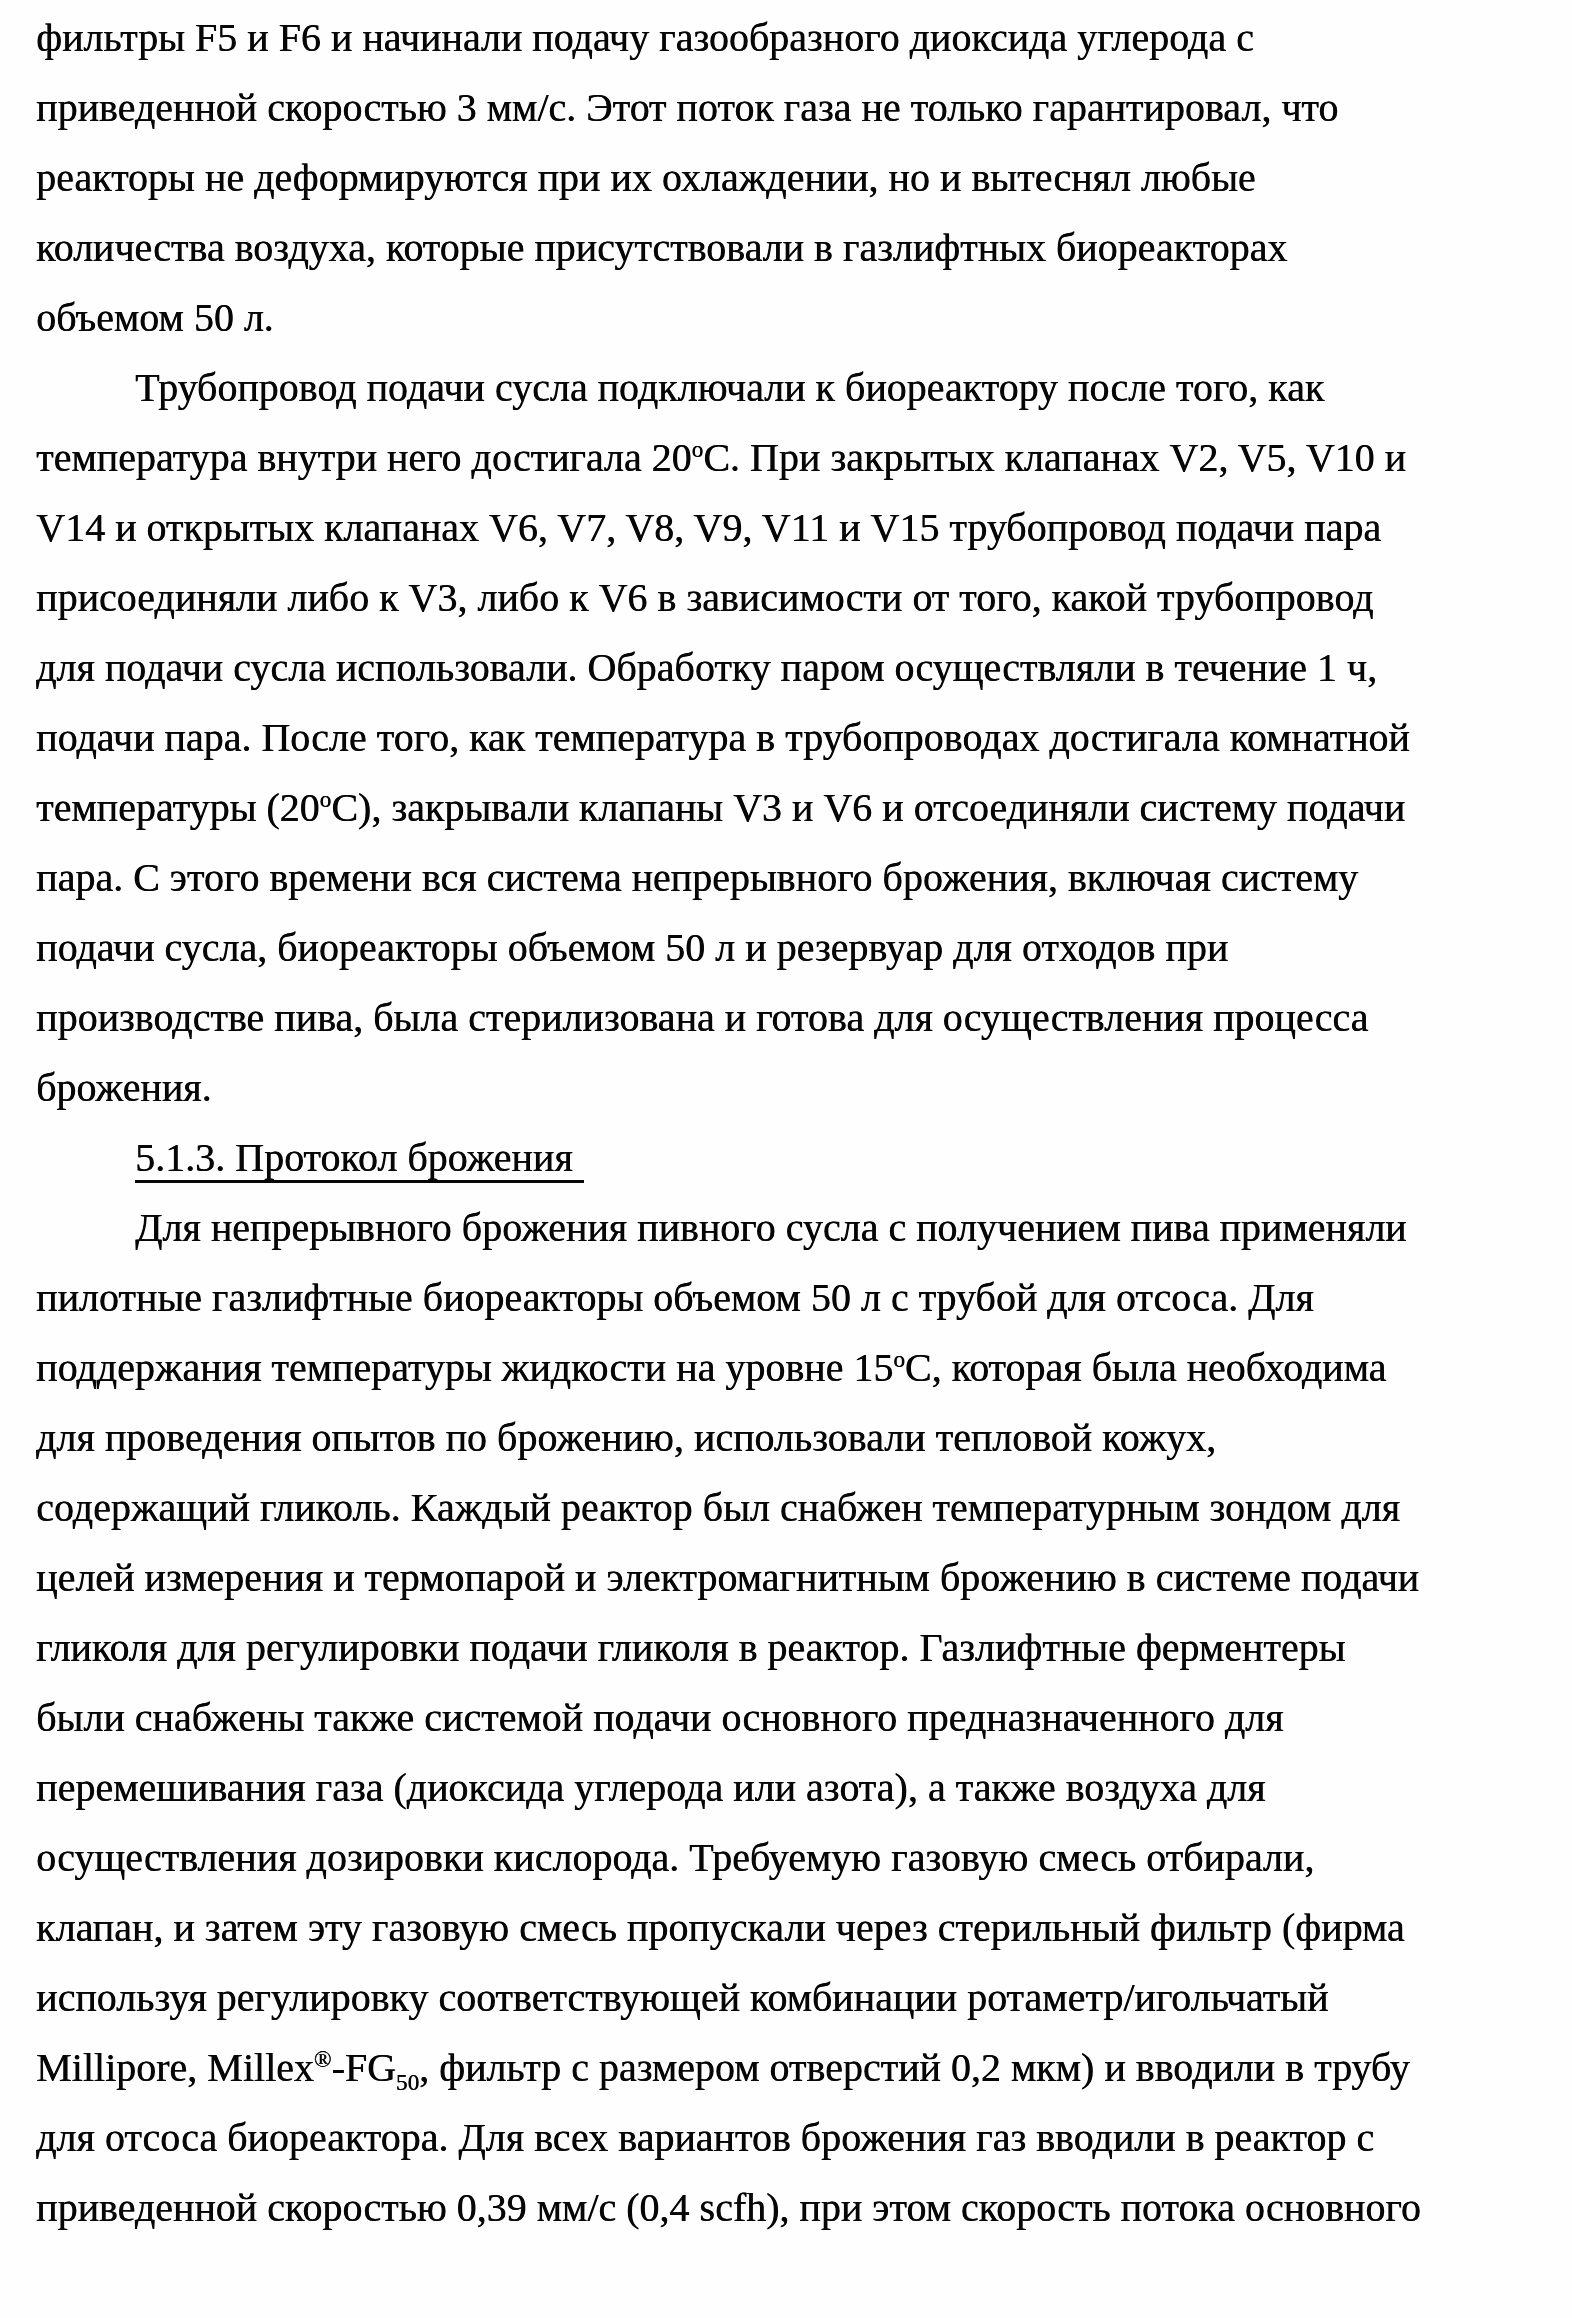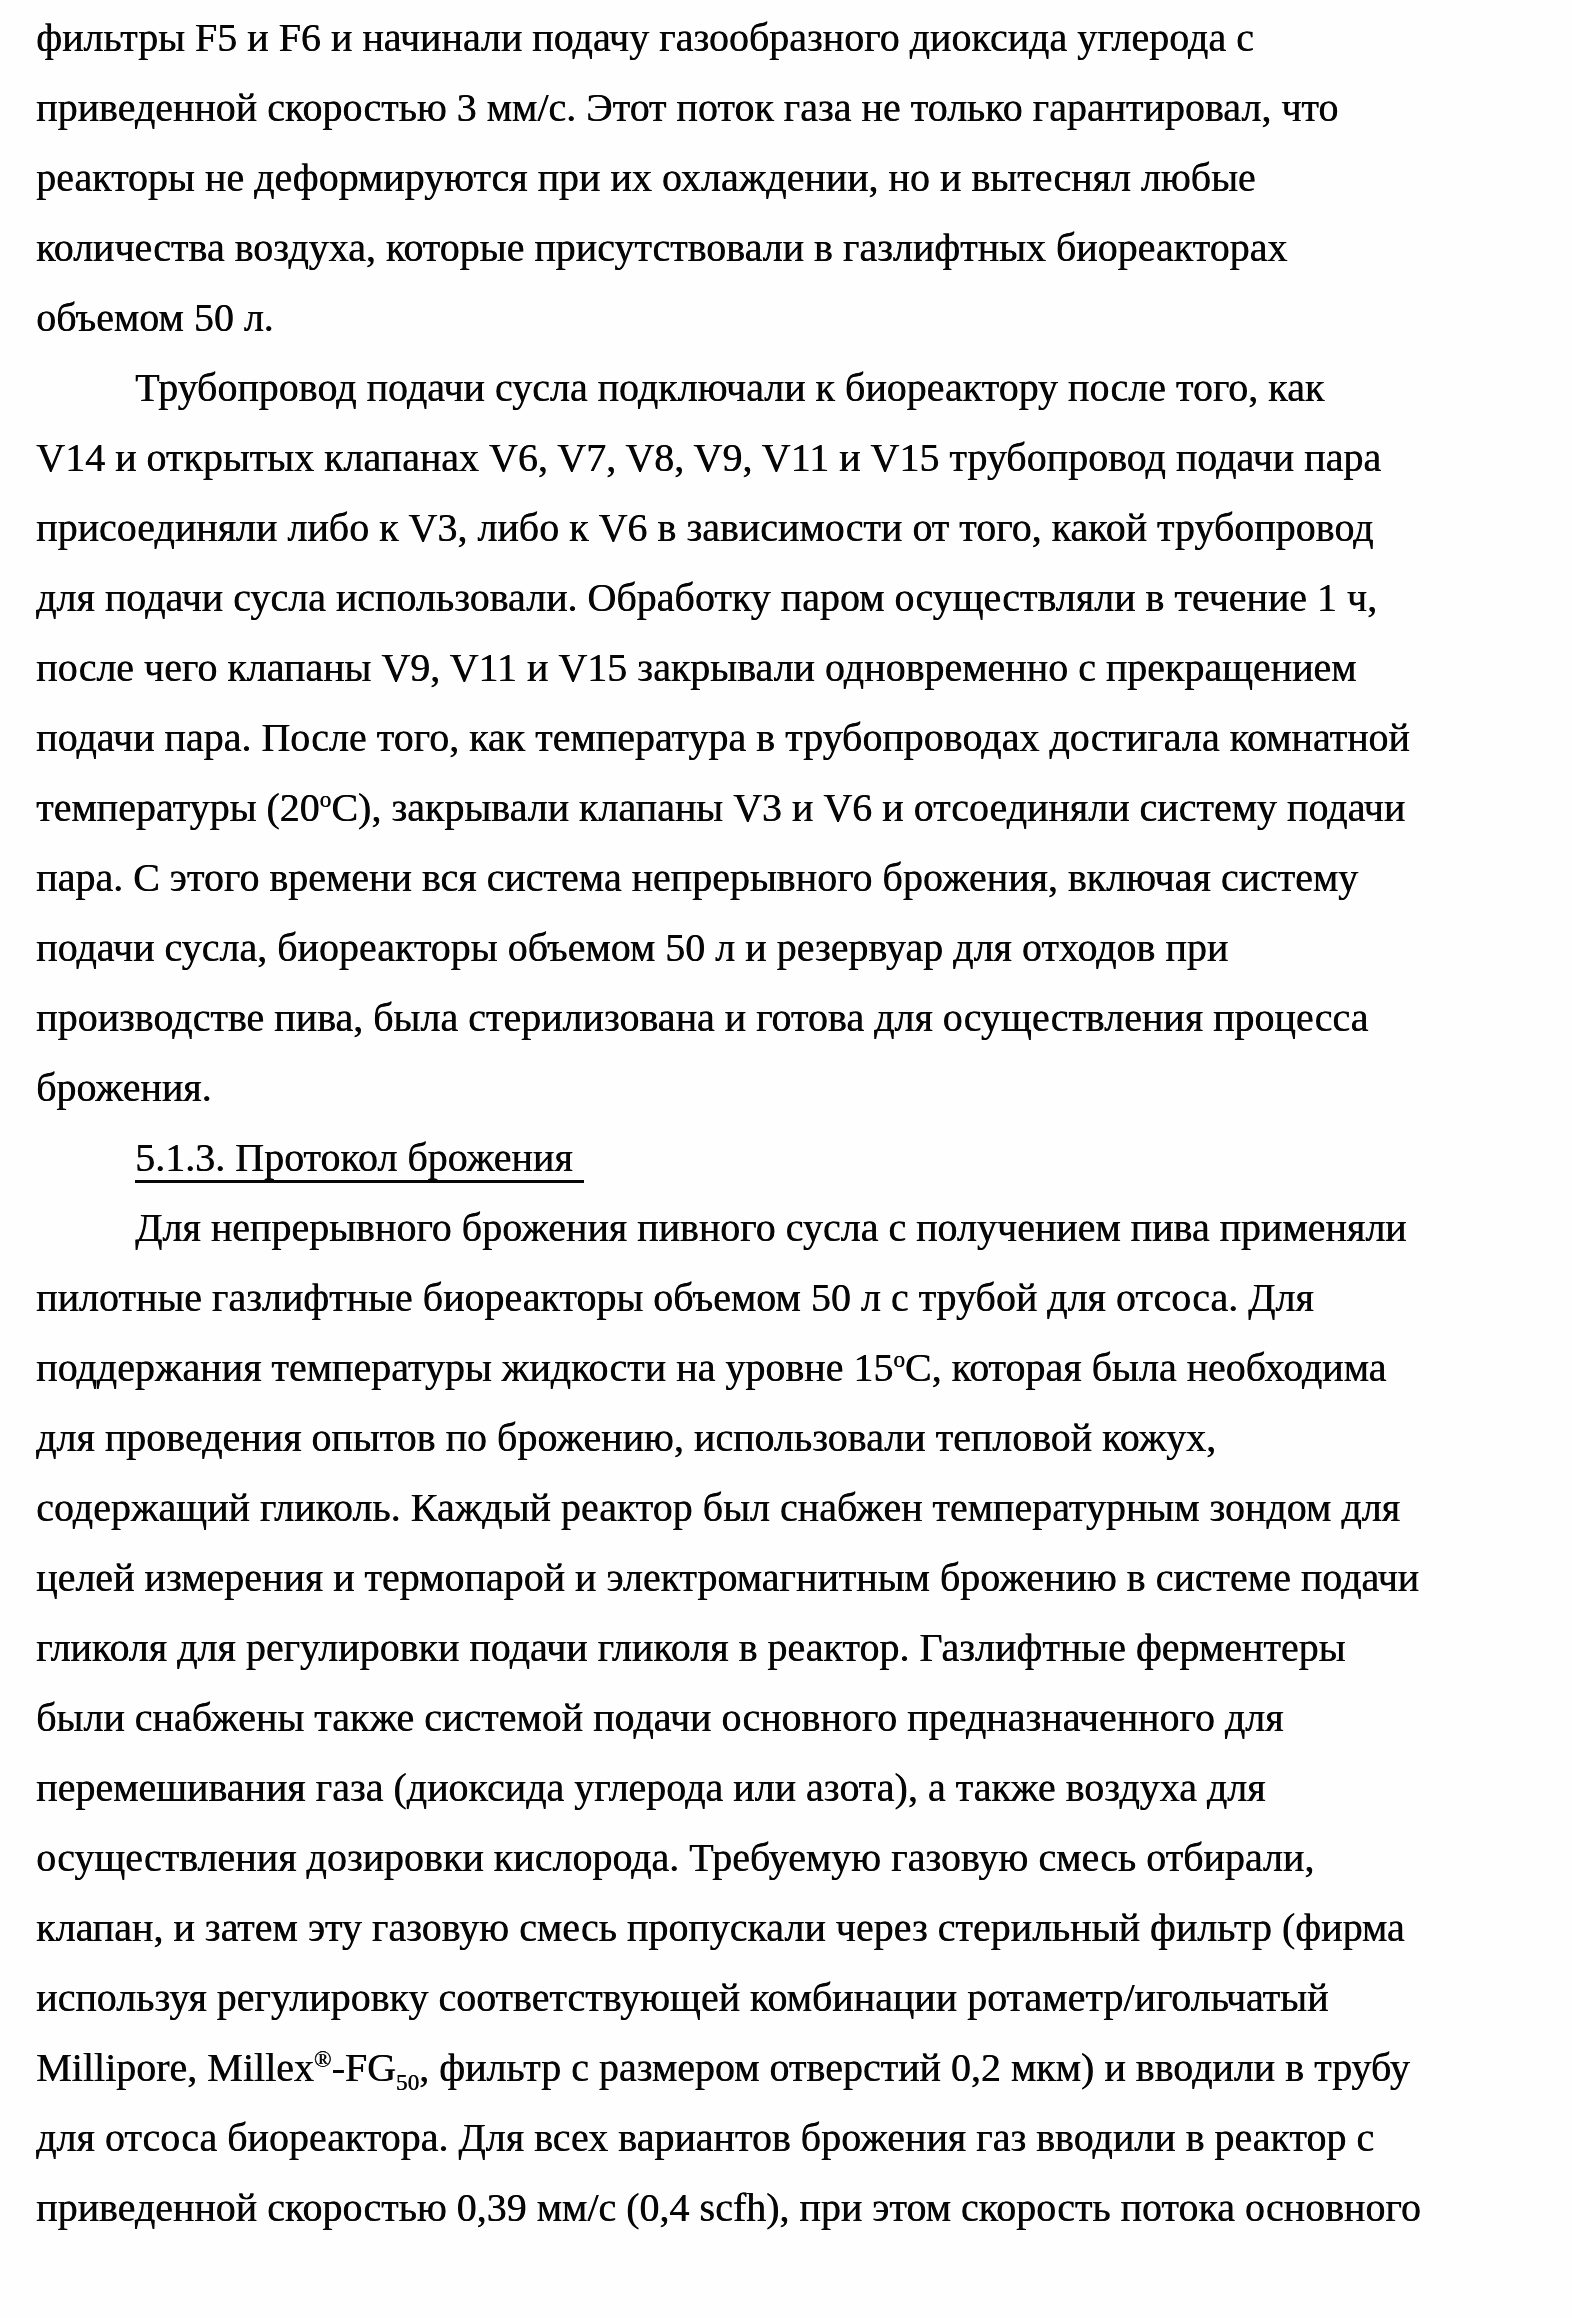--- a/index.html
+++ b/index.html
@@ -49,24 +49,24 @@
 <body>
 
 <div class="page">
   <div>
       <div class="line"><span><span>фильтры F5 и F6 и начинали подачу газообразного диоксида углерода с</span></span></div>
       <div class="line"><span><span>приведенной скоростью 3 мм/с. Этот поток газа не только гарантировал, что</span></span></div>
       <div class="line"><span><span>реакторы не деформируются при их охлаждении, но и вытеснял любые</span></span></div>
       <div class="line"><span><span>количества воздуха, которые присутствовали в газлифтных биореакторах</span></span></div>
       <div class="line"><span><span>объемом 50 л.</span></span></div>
       <div class="line indent"><span><span>Трубопровод подачи сусла подключали к биореактору после того, как</span></span></div>
+      <div class="line"><span><span>температура внутри него достигала 20</span><span class="sup">о</span><span>С. При закрытых клапанах V2, V5, V10 и</span></span></div>
       <div class="line"><span><span>V14 и открытых клапанах V6, V7, V8, V9, V11 и V15 трубопровод подачи пара</span></span></div>
       <div class="line"><span><span>присоединяли либо к V3, либо к V6 в зависимости от того, какой трубопровод</span></span></div>
       <div class="line"><span><span>для подачи сусла использовали. Обработку паром осуществляли в течение 1 ч,</span></span></div>
-      <div class="line"><span><span>после чего клапаны V9, V11 и V15 закрывали одновременно с прекращением</span></span></div>
       <div class="line"><span><span>подачи пара. После того, как температура в трубопроводах достигала комнатной</span></span></div>
       <div class="line"><span><span>температуры (20</span><span class="sup">о</span><span>С), закрывали клапаны V3 и V6 и отсоединяли систему подачи</span></span></div>
       <div class="line"><span><span>пара. С этого времени вся система непрерывного брожения, включая систему</span></span></div>
       <div class="line"><span><span>подачи сусла, биореакторы объемом 50 л и резервуар для отходов при</span></span></div>
       <div class="line"><span><span>производстве пива, была стерилизована и готова для осуществления процесса</span></span></div>
       <div class="line"><span><span>брожения.</span></span></div>
       <div class="line indent"><span class="heading-underline"><span>5.1.3. Протокол брожения</span></span></div>
       <div class="line indent"><span><span>Для непрерывного брожения пивного сусла с получением пива применяли</span></span></div>
       <div class="line"><span><span>пилотные газлифтные биореакторы объемом 50 л с трубой для отсоса. Для</span></span></div>
       <div class="line"><span><span>поддержания температуры жидкости на уровне 15</span><span class="sup">о</span><span>С, которая была необходима</span></span></div>

